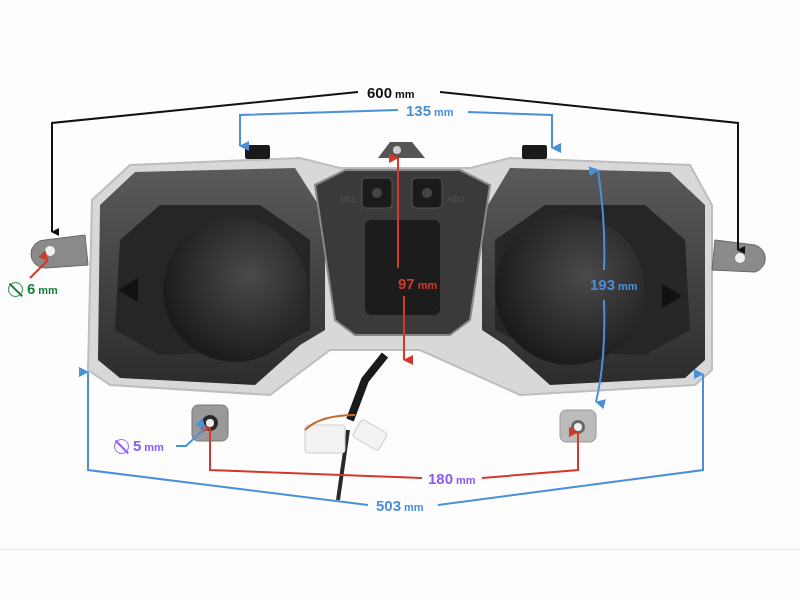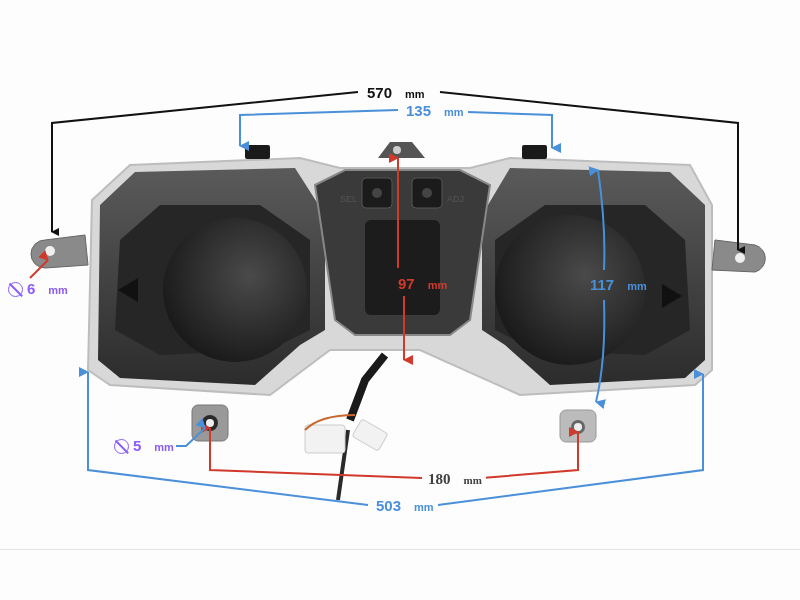--- a/index.html
+++ b/index.html
@@ -1,21 +1,21 @@
 <!DOCTYPE html>
 <html><head>
 <meta charset="utf-8">
 <style>
   html, body { margin: 0; padding: 0; background: #fdfdfd; }
   body { width: 800px; height: 600px; position: relative; overflow: hidden; font-family: "Liberation Sans", sans-serif; }
   #canvas { position: absolute; left: 0; top: 0; width: 800px; height: 600px; }
   .divider { position: absolute; left: 0; top: 549px; width: 800px; height: 1px; background: #e4e4e4; }
   .label { position: absolute; font-weight: bold; white-space: nowrap; line-height: 1; }
   .label .num { font-size: 15px; }
-  .label .unit { font-size: 11px; margin-left: 13px; }
+  .label .unit { font-size: 11px; margin-left: 3px; }
   .bg-white { background: #fdfdfd; padding: 0 4px; }
   .diam { display: inline-block; width: 15px; height: 15px; border-radius: 50%; border: 1.5px solid currentColor; position: relative; vertical-align: -3px; margin-right: 4px; box-sizing: border-box; }
   .diam::after { content: ""; position: absolute; left: -2px; top: 5.5px; width: 18px; height: 1.5px; background: currentColor; transform: rotate(45deg); }
 </style>
 </head>
 <body>
 
 <svg id="canvas" viewBox="0 0 800 600" xmlns="http://www.w3.org/2000/svg">
   <defs>
     <marker id="ab" markerWidth="8" markerHeight="8" refX="4" refY="7" orient="auto-start-reverse" markerUnits="userSpaceOnUse" viewBox="0 0 8 8">
@@ -110,35 +110,35 @@
 
     <path d="M30,278 L48,260" stroke="#d0392b" marker-end="url(#ared)"></path>
 
     <path d="M176,446 L186,446 L205,428" stroke="#4a90d9" marker-end="url(#ablue)"></path>
   </g>
 </svg>
 
 <div class="divider"></div>
 
 <div class="label bg-white" style="left:363px; top:85px; color:#111;">
-  <span class="num">570</span><span class="unit">mm</span>
+  <span class="num">600</span><span class="unit">mm</span>
 </div>
 <div class="label bg-white" style="left:402px; top:103px; color:#4a90d9;">
   <span class="num">135</span><span class="unit">mm</span>
 </div>
 <div class="label" style="left:398px; top:276px; color:#d0392b;text-align:right;">
   <span class="num">97</span><span class="unit">mm</span>
 </div>
 <div class="label" style="left:590px; top:277px; color:#4a90d9;">
-  <span class="num">117</span><span class="unit">mm</span>
+  <span class="num">193</span><span class="unit">mm</span>
 </div>
-<div class="label bg-white" style="left:424px; top:471px; color:#404040;font-family:Liberation Serif, serif;">
+<div class="label bg-white" style="left:424px; top:471px; color:#8b5cf6;">
   <span class="num">180</span><span class="unit">mm</span>
 </div>
 <div class="label bg-white" style="left:372px; top:498px; color:#4a90d9;">
   <span class="num">503</span><span class="unit">mm</span>
 </div>
-<div class="label" style="left:8px; top:281px; color:#8b5cf6;">
+<div class="label" style="left:8px; top:281px; color:#15803d;">
   <span class="diam"></span><span class="num">6</span><span class="unit">mm</span>
 </div>
 <div class="label" style="left:114px; top:438px; color:#8b5cf6;">
   <span class="diam"></span><span class="num">5</span><span class="unit">mm</span>
 </div>
 
 </body></html>

